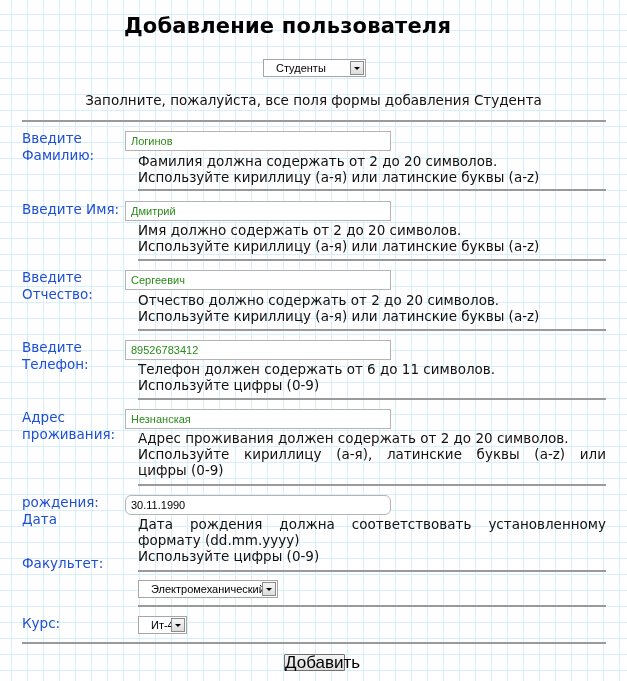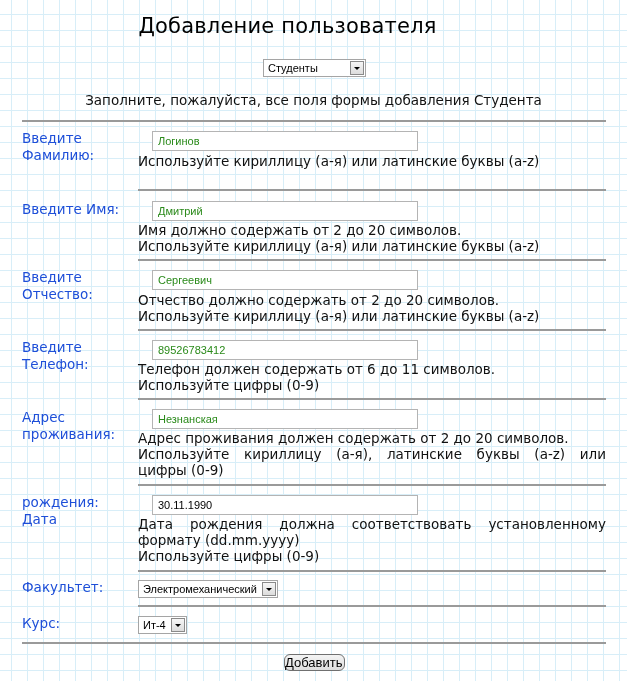--- a/index.html
+++ b/index.html
@@ -8,61 +8,61 @@
     background-color: #ffffff;
     background-image:
       repeating-linear-gradient(to right, transparent 0, transparent 11px, #d8eef8 11px, #d8eef8 12px, transparent 12px, transparent 16px),
       repeating-linear-gradient(to bottom, transparent 0, transparent 14px, #d8eef8 14px, #d8eef8 15px, transparent 15px, transparent 16px);
     background-size: 16px 16px;
     font-family: "DejaVu Sans", sans-serif;
     color: #111;
   }
   .title {
     position: absolute; left: 0; top: 14px; width: 575px; text-align: center;
-    font-size: 21px; font-weight: normal; color: #000; letter-spacing: 0.2px;
+    font-size: 21px; font-weight: bold; color: #000; letter-spacing: 0.2px;
   }
   .select {
     position: absolute; height: 18px; background: #fff; border: 1px solid #a5a5a5;
     box-sizing: border-box; font-family: "Liberation Sans", sans-serif; font-size: 11px;
-    line-height: 16px; padding-left: 4px; color: #000; cursor: default;
+    line-height: 16px; padding-left: 12px; color: #000; cursor: default;
   }
   .select .arrow {
     position: absolute; right: 1px; top: 1px; width: 14px; height: 14px;
     border: 1px solid #8a8a8a; box-sizing: border-box;
     background: linear-gradient(#f6f6f6, #dcdcdc);
   }
   .select .arrow::after {
     content: ""; position: absolute; left: 3px; top: 5px;
     border-left: 3px solid transparent; border-right: 3px solid transparent; border-top: 3px solid #000;
   }
   .intro {
     position: absolute; left: 0; top: 92px; width: 627px; text-align: center; font-size: 13.5px; color: #111;
   }
   .hr { position: absolute; height: 0; border-top: 2px solid #9a9a9a; }
   .hr.full { left: 22px; width: 584px; }
   .hr.inner { left: 138px; width: 468px; }
   .label {
     position: absolute; left: 22px; width: 110px; font-size: 13.5px; line-height: 17px; color: #1d4ed8;
   }
   .input {
-    position: absolute; left: 152px; width: 266px; height: 20px; box-sizing: border-box;
+    position: absolute; left: 125px; width: 266px; height: 20px; box-sizing: border-box;
     border: 1px solid #b4b4b4; background: #fff;
     font-family: "Liberation Sans", sans-serif; font-size: 11px; line-height: 18px;
     padding-left: 5px; color: #2a8a1a;
   }
   .input.black { color: #000; }
   .hint {
     position: absolute; left: 138px; width: 468px; font-size: 13.5px; line-height: 16px; color: #111;
   }
   .hint div.justify { text-align: justify; text-align-last: justify; }
   .btn {
     position: absolute; left: 284px; top: 654px; width: 61px; height: 17px; box-sizing: border-box;
-    border: 1px solid #707070; border-radius: 6px;
+    border: 1px solid #707070; border-radius: 1px;
     background: linear-gradient(#f4f4f4, #dedede);
-    font-family: "Liberation Sans", sans-serif; font-size: 13px; line-height: 15px;
+    font-family: "Liberation Sans", sans-serif; font-size: 17px; line-height: 15px;
     text-align: left; color: #000; cursor: pointer;
   }
 </style>
 </head>
 <body>
 
 <div class="title">Добавление пользователя</div>
 
 <div class="select" style="left:263px; top:59px; width:103px;">
   <span>Студенты</span>
@@ -72,20 +72,21 @@
 <div class="intro">Заполните, пожалуйста, все поля формы добавления Студента</div>
 
 <div class="hr full" style="top:120px;"></div>
 
 <div class="label" style="top:130px;">
   <div>Введите</div>
   <div>Фамилию:</div>
 </div>
 <div class="input" style="top:131px;">Логинов</div>
 <div class="hint" style="top:153px;">
+  <div>Фамилия должна содержать от 2 до 20 символов.</div>
   <div>Используйте кириллицу (а-я) или латинские буквы (a-z)</div>
 </div>
 <div class="hr inner" style="top:189px;"></div>
 
 <div class="label" style="top:201px; width:115px;">
   <div>Введите Имя:</div>
 </div>
 <div class="input" style="top:201px;">Дмитрий</div>
 <div class="hint" style="top:222px;">
   <div>Имя должно содержать от 2 до 20 символов.</div>
@@ -124,29 +125,29 @@
   <div>Адрес проживания должен содержать от 2 до 20 символов.</div>
   <div class="justify">Используйте кириллицу (а-я), латинские буквы (a-z) или</div>
   <div>цифры (0-9)</div>
 </div>
 <div class="hr inner" style="top:484px;"></div>
 
 <div class="label" style="top:494px;">
   <div>рождения:</div>
   <div>Дата</div>
 </div>
-<div class="input black" style="top:495px;">30.11.1990</div>
+<div class="input black" style="top:495px;border-radius:6px;">30.11.1990</div>
 <div class="hint" style="top:516px;">
   <div class="justify">Дата рождения должна соответствовать установленному</div>
   <div>формату (dd.mm.yyyy)</div>
   <div>Используйте цифры (0-9)</div>
 </div>
 <div class="hr inner" style="top:570px;"></div>
 
-<div class="label" style="top:579px;">Факультет:</div>
+<div class="label" style="top:555px;">Факультет:</div>
 <div class="select" style="left:138px; top:580px; width:140px;">
   <span>Электромеханический</span>
   <span class="arrow"></span>
 </div>
 <div class="hr inner" style="top:605px;"></div>
 
 <div class="label" style="top:615px;">Курс:</div>
 <div class="select" style="left:138px; top:616px; width:49px;">
   <span>Ит-4</span>
   <span class="arrow"></span>

